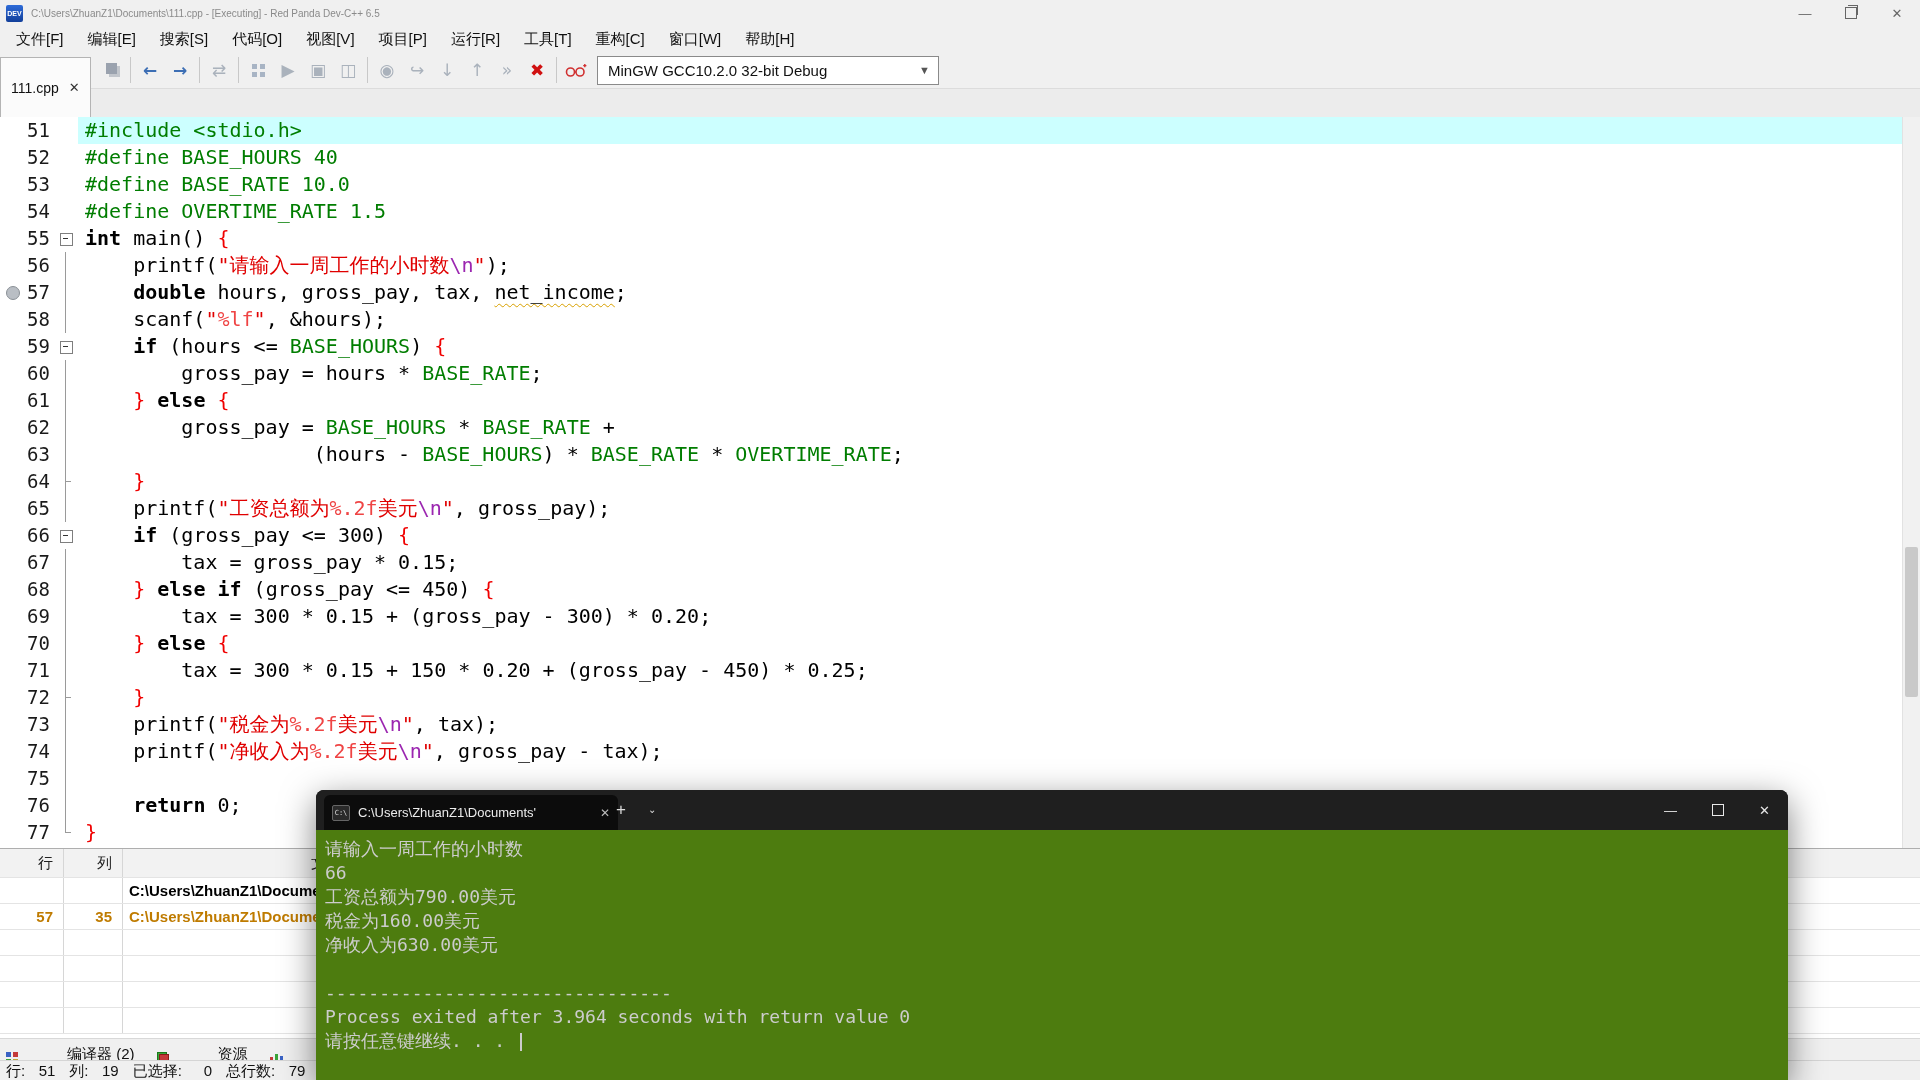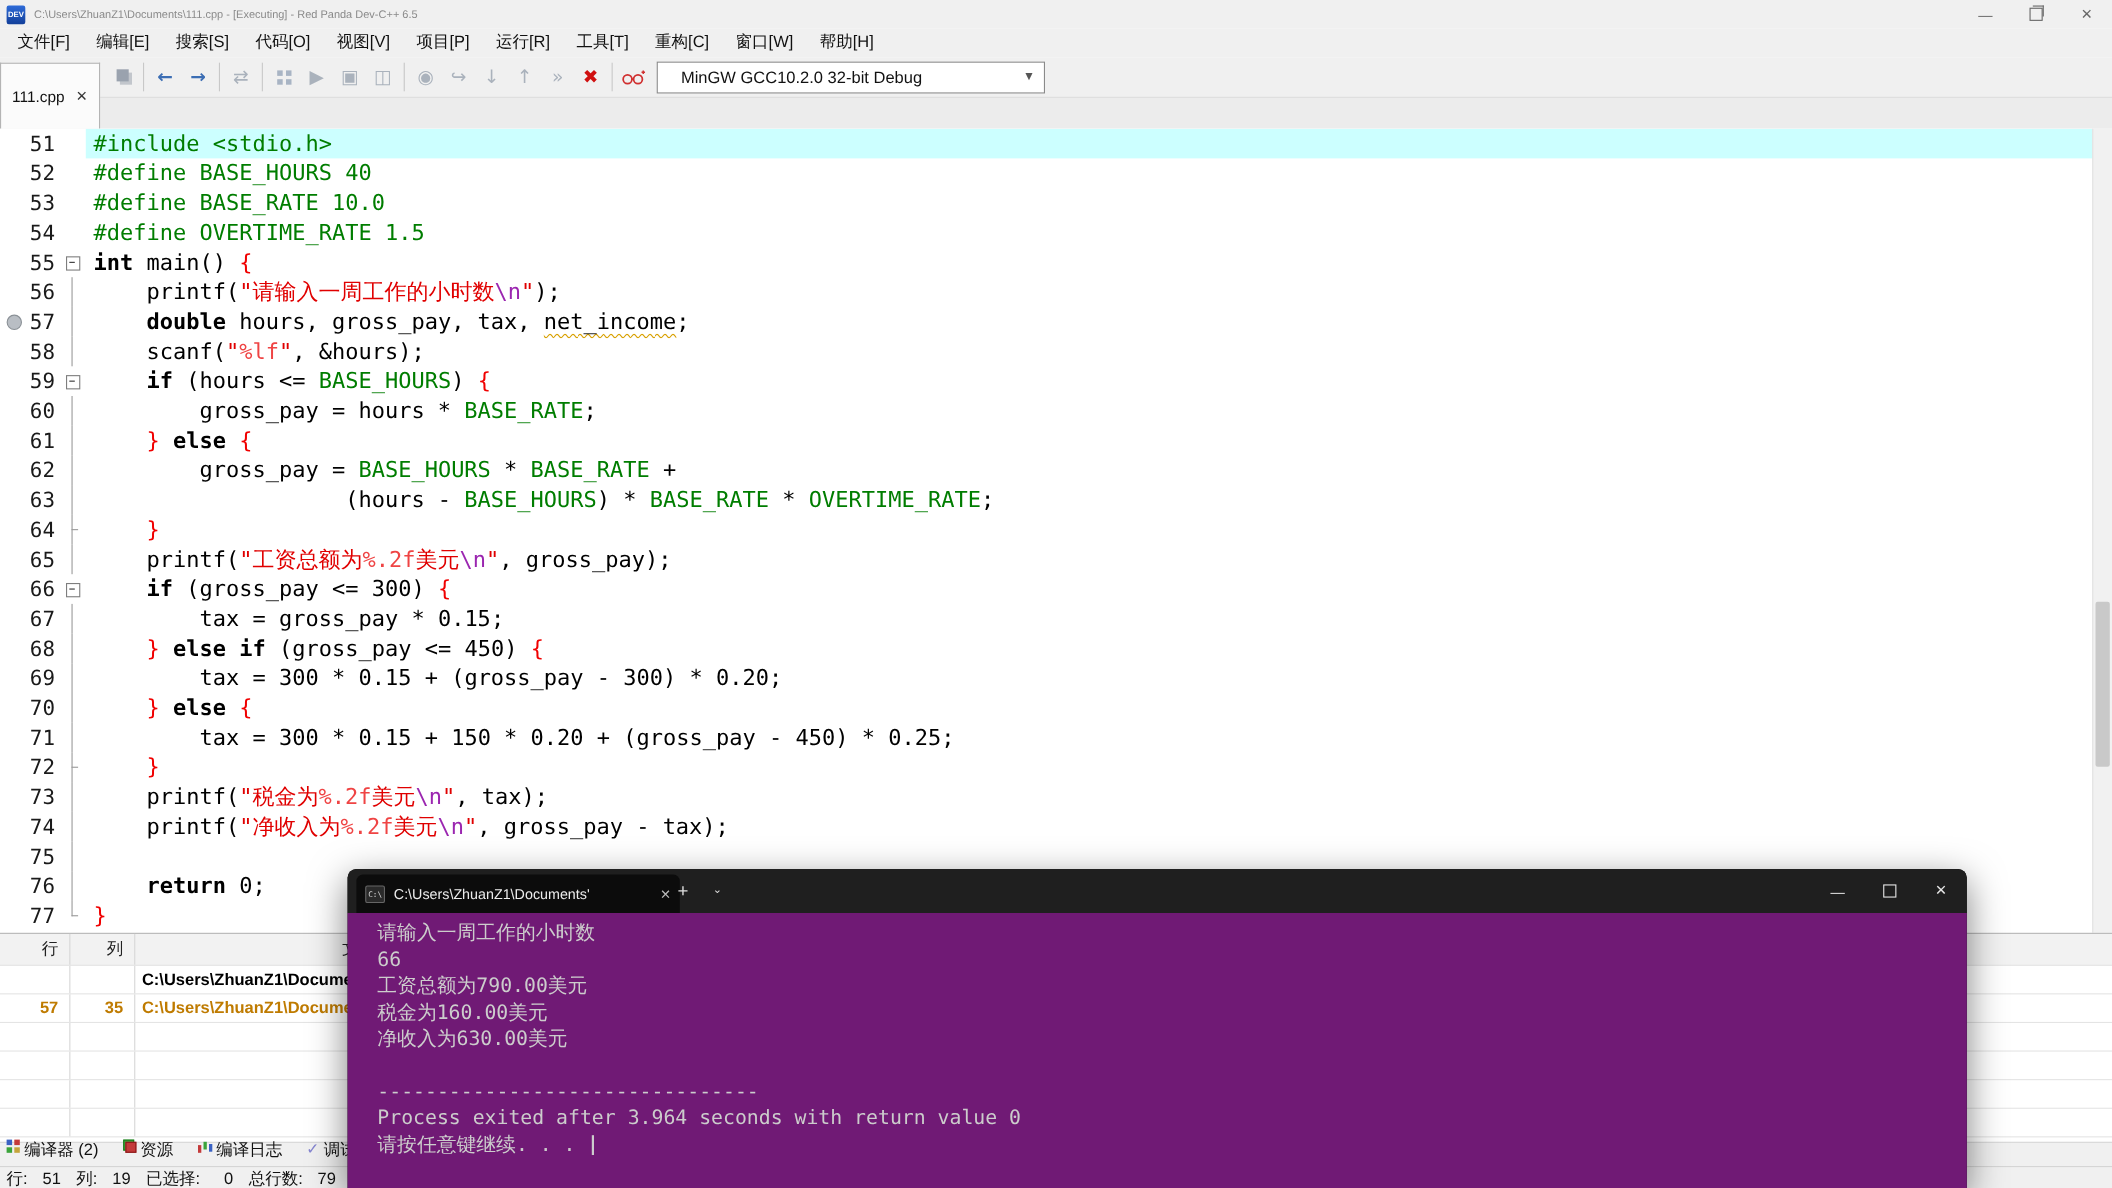--- a/index.html
+++ b/index.html
@@ -73,56 +73,56 @@
   .ihead{height:28px;line-height:28px;background:#f2f2f2;border-bottom:1px solid #c4c4c4;font-size:15px;color:#222;}
   .c1{width:53px;flex:none;text-align:right;padding-right:10px;border-right:1px solid #d6d6d6;}
   .c2{width:48px;flex:none;text-align:right;padding-right:10px;border-right:1px solid #d6d6d6;}
   .c3{width:212px;flex:none;padding-left:6px;overflow:hidden;white-space:nowrap;}
   .ihead .c3{text-align:right;padding-right:4px;}
   .irow{border-bottom:1px solid #e4e4e4;}
   .irow.msg{font-weight:bold;color:#000;}
   .irow.warnrow{font-weight:bold;color:#bf7b00;}
   
   #btabs{position:absolute;left:0;top:1038px;width:1920px;height:22px;background:#f0f0f0;display:flex;align-items:center;padding-left:6px;border-top:1px solid #d8d8d8;}
-  .btab{display:flex;align-items:flex-start;margin-right:22px;font-size:15px;color:#111;height:28px;}
+  .btab{display:flex;align-items:flex-end;margin-right:22px;font-size:15px;color:#111;height:28px;gap:45px;}
   .btab .bic{margin-right:4px;}
   .ic-ctab{display:inline-block;width:12px;height:12px;position:relative;}
   .ic-ctab::before,.ic-ctab::after{content:'';position:absolute;width:5px;height:5px;}
   .ic-ctab::before{top:0;left:0;background:#3a62c4;box-shadow:7px 0 #c43a3a;}
   .ic-ctab::after{bottom:0;left:0;background:#3aa43a;box-shadow:7px 0 #c4a43a;}
   .ic-res{display:inline-block;width:12px;height:12px;position:relative;}
   .ic-res::before{content:'';position:absolute;left:0;top:0;width:8px;height:8px;background:#3aa43a;border:1px solid #1a7a1a;}
   .ic-res::after{content:'';position:absolute;right:0;bottom:0;width:8px;height:8px;background:#c43a3a;border:1px solid #8a1a1a;}
   .ic-bars{display:inline-block;width:13px;height:12px;position:relative;}
   .ic-bars::before{content:'';position:absolute;left:0;bottom:0;width:3px;height:7px;background:#c43a3a;box-shadow:5px -3px 0 #3aa43a,10px -1px 0 #3a62c4;}
   .chk{color:#8585d0;font-size:14px;font-weight:bold;}
   #statusbar{position:absolute;left:0;top:1060px;width:1920px;height:20px;background:#f0f0f0;border-top:1px solid #d5d5d5;
              display:flex;align-items:center;font-size:15px;color:#111;padding-left:6px;}
   .stit{margin-right:14px;}
   .stit .v{display:inline-block;min-width:26px;text-align:right;}
   
   #compsel{width:330px;height:27px;background:#fff;border:1px solid #8a8a8a;display:flex;align-items:center;
-           font-size:15px;color:#111;padding-left:21px;margin-left:6px;}
+           font-size:15px;color:#111;padding-left:10px;margin-left:6px;}
   #compsel .chev{margin-left:auto;margin-right:8px;color:#555;font-size:11px;}
   
   #term{position:absolute;left:316px;top:790px;width:1472px;height:290px;border-radius:8px 8px 0 0;
         box-shadow:0 10px 34px rgba(0,0,0,.5);background:#0c0c0c;z-index:5;}
   #termbar{position:absolute;left:0;top:0;width:100%;height:40px;background:#1f1f1f;border-radius:8px 8px 0 0;}
   #termtab{position:absolute;left:8px;top:5px;width:278px;height:35px;background:#0c0c0c;border-radius:6px 6px 0 0;
            display:flex;align-items:center;padding:0 8px;}
   .ic-cmd{width:16px;height:14px;background:#2a2a2a;border:1px solid #666;border-radius:2px;color:#ddd;font-size:7px;
           display:flex;align-items:center;justify-content:center;font-family:"DejaVu Sans Mono",monospace;flex:none;}
   #termtab .tlabel{font-size:13px;color:#ececec;margin:0 8px;white-space:nowrap;overflow:hidden;flex:1;}
   #termtab .tx{color:#bbb;font-size:12px;}
   .tplus{position:absolute;left:300px;top:10px;color:#ddd;font-size:17px;}
   .tchev{position:absolute;left:332px;top:14px;color:#ddd;font-size:10px;}
   .tctrls{position:absolute;right:0;top:0;display:flex;}
   .twbtn{width:47px;height:40px;display:flex;align-items:center;justify-content:center;color:#e8e8e8;font-size:13px;}
   .tsquare{width:10px;height:10px;border:1px solid #e8e8e8;}
-  #termbody{position:absolute;left:0;top:40px;width:100%;height:250px;background:#701a75;padding:7px 0 0 27px;box-sizing:border-box;overflow:hidden;}
+  #termbody{position:absolute;left:0;top:40px;width:100%;height:250px;background:#4d7c0f;padding:7px 0 0 9px;box-sizing:border-box;overflow:hidden;}
   .tline{font-family:"DejaVu Sans Mono","Liberation Mono",monospace;font-size:18px;line-height:24px;color:#cccccc;white-space:pre;}
   .cur{display:inline-block;width:2px;height:18px;background:#ccc;vertical-align:middle;margin-left:4px;}
 </style>
 </head>
 <body>
 
 <div id="titlebar">
   <div class="appicon">DEV</div>
   <div id="title-text">C:\Users\ZhuanZ1\Documents\111.cpp - [Executing] - Red Panda Dev-C++ 6.5</div>
   <div class="wctrls">

